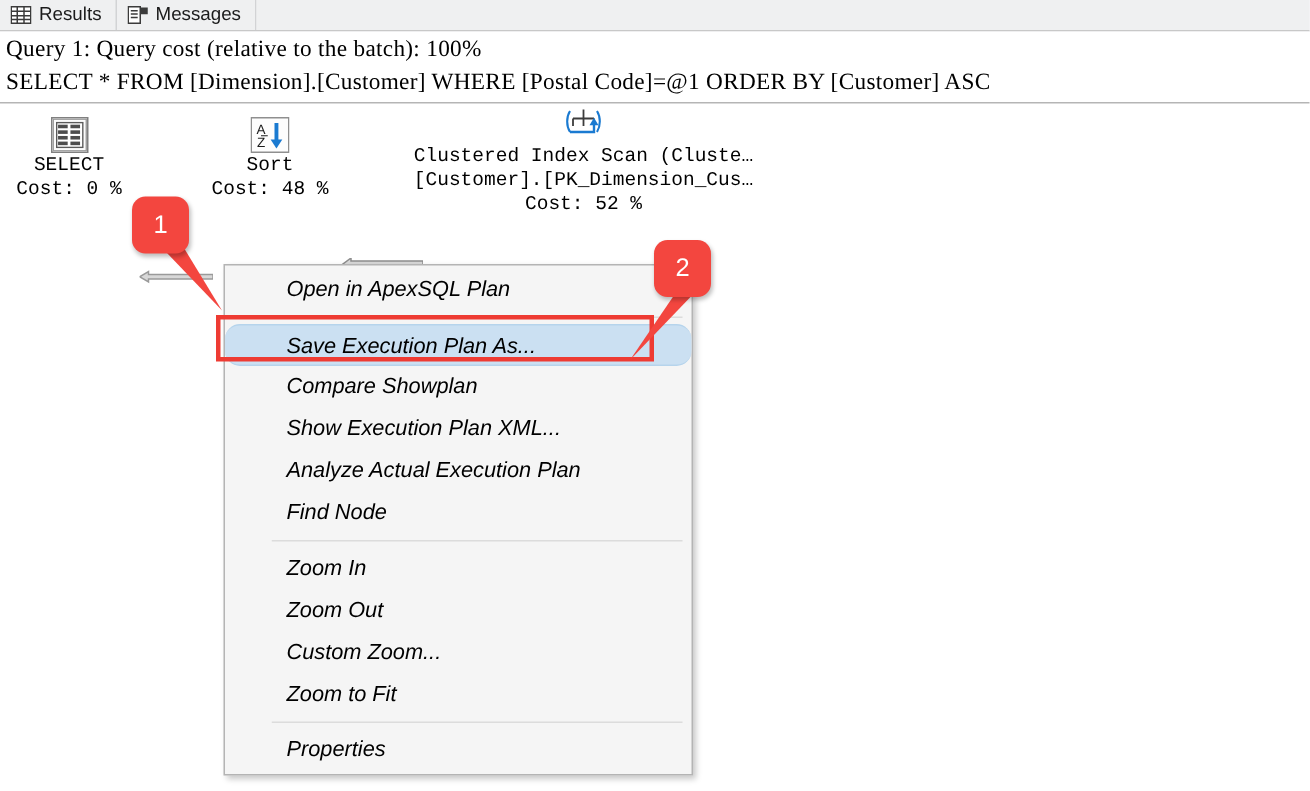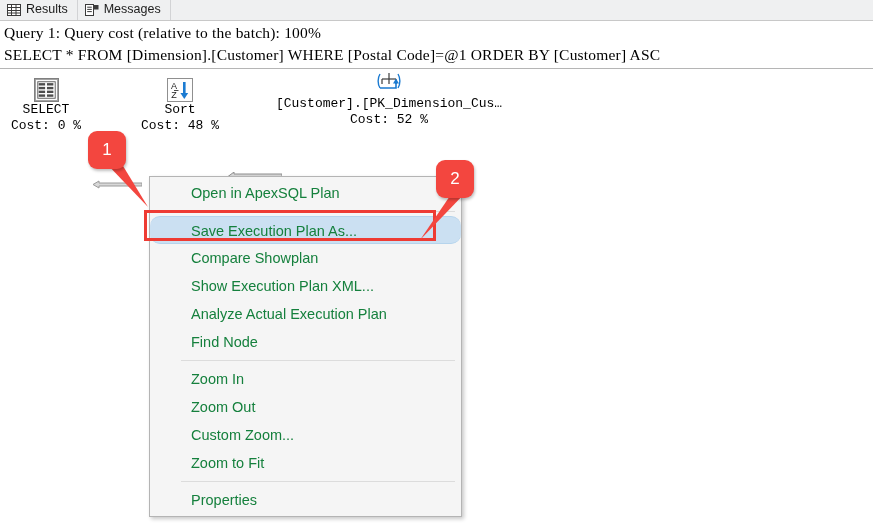--- a/index.html
+++ b/index.html
@@ -129,24 +129,25 @@
     width: 30px; bottom: 1px;
     background: #f5f5f5;
     pointer-events: none;
   }
   .mi {
     position: relative;
     height: 28px;
     line-height: 28px;
     padding-left: 41px;
     font-size: 14.5px;
-    color: #15803d;
+    color: #000000;
     cursor: default;
     white-space: nowrap;
     box-sizing: border-box;
+    font-style: italic;
   }
   .mi.selected {
     background: #cbe0f2;
     border-top: 1px solid #b6d4ec;
     border-bottom: 1px solid #b6d4ec;
     border-radius: 10px;
   }
   .misep {
     height: 1px;
     margin: 4px 6px 4px 31px;
@@ -273,20 +274,21 @@
       <line x1="13" y1="3" x2="13" y2="9" stroke="#3c3c3c" stroke-width="1.2"></line>
       <line x1="6" y1="9" x2="20" y2="9" stroke="#3c3c3c" stroke-width="1.2"></line>
       <line x1="6" y1="9" x2="6" y2="14" stroke="#3c3c3c" stroke-width="1.2"></line>
       <line x1="13" y1="9" x2="13" y2="14" stroke="#3c3c3c" stroke-width="1.2"></line>
       <line x1="20" y1="9" x2="20" y2="14" stroke="#3c3c3c" stroke-width="1.2"></line>
       <path d="M4,4 C1.5,8 1.5,14 4,18" stroke="#1a7ad1" stroke-width="1.4" fill="none"></path>
       <path d="M22,4 C24.5,8 24.5,14 22,18" stroke="#1a7ad1" stroke-width="1.4" fill="none"></path>
       <path d="M4,18 L20,18 L20,13" stroke="#1a7ad1" stroke-width="1.6" fill="none"></path>
       <polygon points="17,13.5 23,13.5 20,8.5" fill="#1a7ad1"></polygon>
     </svg>
+    <div class="nodelabel">Clustered Index Scan (Cluste…</div>
     <div class="nodelabel">[Customer].[PK_Dimension_Cus…</div>
     <div class="nodecost">Cost: 52 %</div>
   </div>
 
 </div>
 
 <div id="ctxmenu">
   <div id="ctxmenu-gutter"></div>
 
   <div class="mi">

